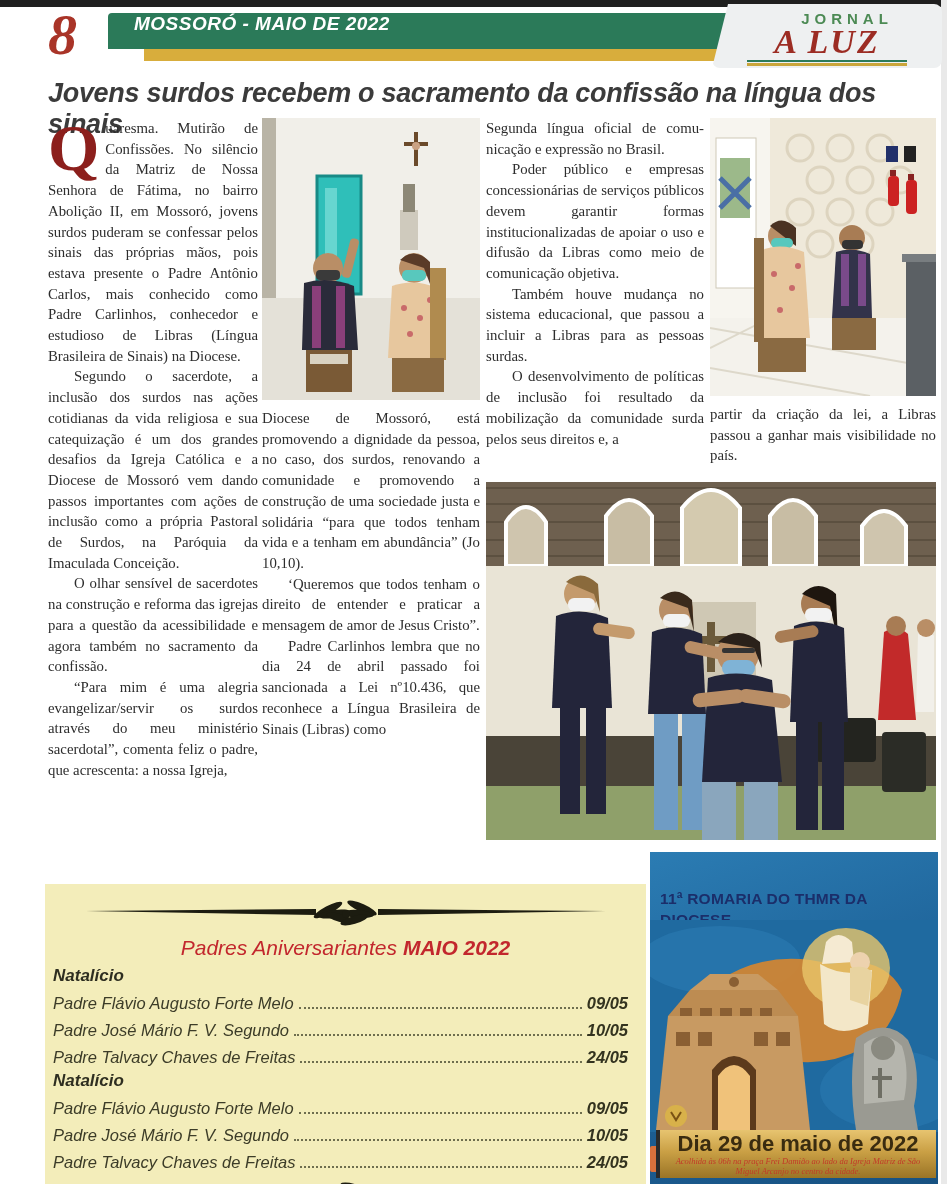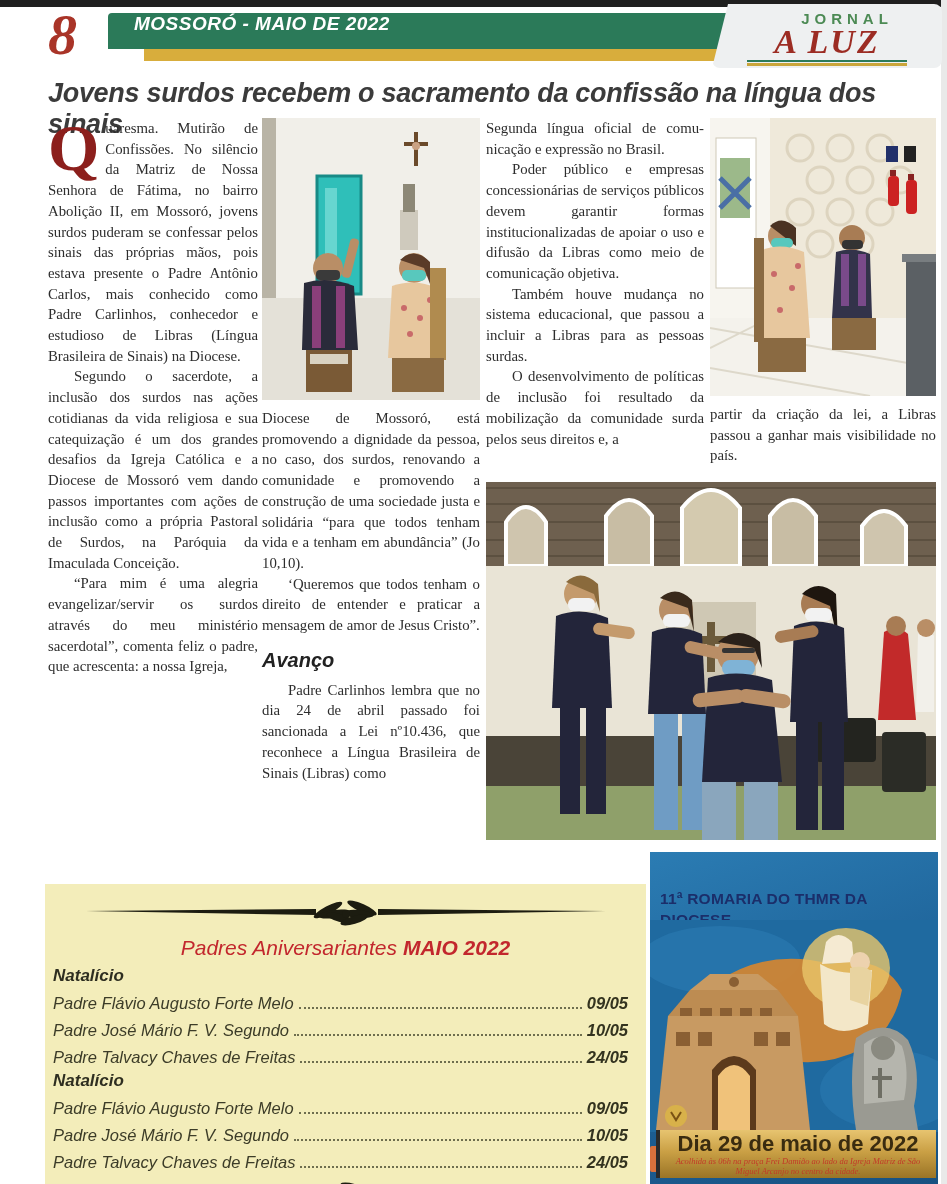--- a/index.html
+++ b/index.html
@@ -101,20 +101,21 @@
     <div class="mh-line gold"></div>
   </div>
 
   <h1 class="headline">Jovens surdos recebem o sacramento da confissão na língua dos sinais</h1>
 
   <div class="col" id="col1">
     <p class="noindent">
       <span class="dropcap">Q</span><span>uaresma. Mutirão de Confissões. No silêncio da Matriz de Nossa Senhora de Fátima, no bairro Abolição II, em Mossoró, jovens surdos puderam se confessar pelos sinais das próprias mãos, pois estava presente o Padre Antônio Carlos, mais conhecido como Padre Carlinhos, conhecedor e estudioso de Libras (Língua Brasileira de Sinais) na Diocese.</span>
     </p>
     <p>Segundo o sacerdote, a inclusão dos surdos nas ações cotidianas da vida religiosa e sua catequização é um dos grandes desafios da Igreja Católica e a Diocese de Mossoró vem dando passos importantes com ações de inclusão como a própria Pastoral de Surdos, na Paróquia da Imaculada Conceição.</p>
+    <p>O olhar sensível de sacerdotes na construção e reforma das igrejas para a questão da acessibilidade e agora também no sacramento da confissão.</p>
     <p>“Para mim é uma alegria evangelizar/servir os surdos através do meu ministério sacerdotal”, comenta feliz o padre, que acrescenta: a nossa Igreja,</p>
   </div>
 
   <div class="col" id="col2">
     <svg id="photo1" class="photo" width="218" height="282" viewBox="0 0 218 282">
       <rect width="218" height="282" fill="#f1efe9"></rect>
       <rect x="0" y="0" width="14" height="282" fill="#b9b4a6"></rect>
       <rect x="0" y="180" width="218" height="102" fill="#e4e1d8"></rect>
       <rect x="55" y="58" width="44" height="118" fill="#2fbfb9" stroke="#188a86" stroke-width="3"></rect>
       <rect x="63" y="70" width="12" height="90" fill="#7fe0da" opacity=".7"></rect>
@@ -141,21 +142,20 @@
       <path d="M130 168 Q152 160 176 170 L180 240 L126 240 Z" fill="#e7c79e"></path>
       <circle cx="142" cy="190" r="3" fill="#c96a6a"></circle>
         <circle cx="158" cy="200" r="3" fill="#c96a6a"></circle>
       <circle cx="168" cy="182" r="3" fill="#c96a6a"></circle>
         <circle cx="148" cy="216" r="3" fill="#c96a6a"></circle>
       <rect x="168" y="150" width="16" height="92" fill="#b08b4f"></rect>
       <rect x="130" y="240" width="52" height="34" fill="#8a6a42"></rect>
     </svg>
     <p class="noindent">Diocese de Mossoró, está promovendo a dignidade da pessoa, no caso, dos surdos, renovando a comunidade e promovendo a construção de uma sociedade justa e solidária “para que todos tenham vida e a tenham em abundância” (Jo 10,10).</p>
     <p>‘Queremos que todos tenham o direito de entender e praticar a mensagem de amor de Jesus Cristo”.</p>
-    <div class="subhead">Avanço</div>
     <p>Padre Carlinhos lembra que no dia 24 de abril passado foi sancionada a Lei nº10.436, que reconhece a Língua Brasileira de Sinais (Libras) como</p>
   </div>
 
   <div class="col" id="col3">
     <p class="noindent">Segunda língua oficial de comu-nicação e expressão no Brasil.</p>
     <p>Poder público e empresas concessionárias de serviços públicos devem garantir formas institucionalizadas de apoiar o uso e difusão da Libras como meio de comunicação objetiva.</p>
     <p>Também houve mudança no sistema educacional, que passou a incluir a Libras para as pessoas surdas.</p>
     <p>O desenvolvimento de políticas de inclusão foi resultado da mobilização da comunidade surda pelos seus direitos e, a</p>
   </div>
 

